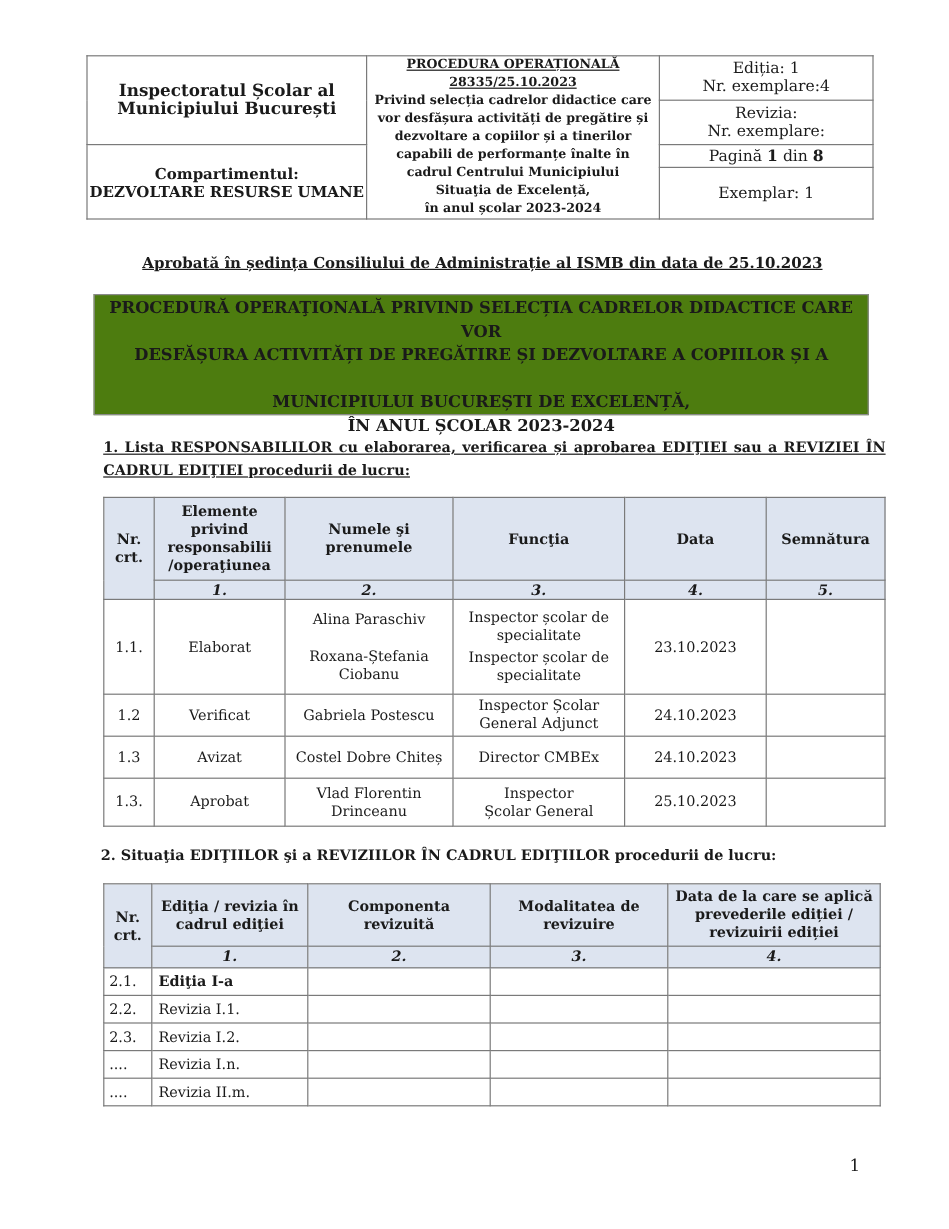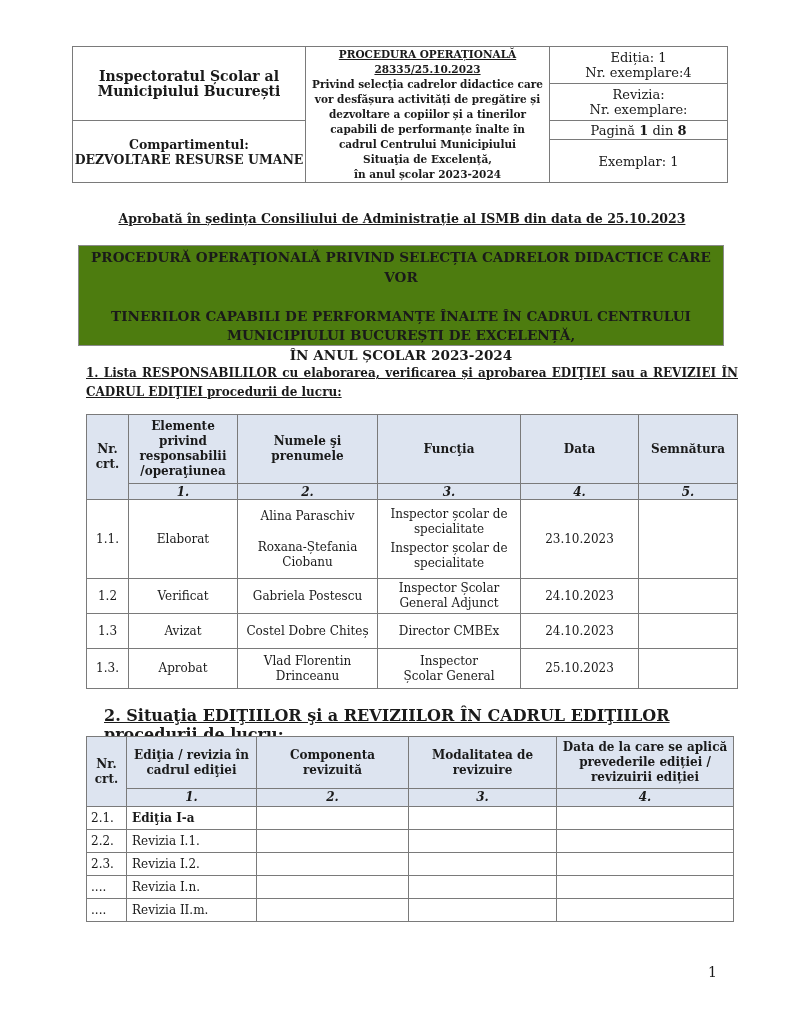--- a/index.html
+++ b/index.html
@@ -20,22 +20,22 @@
 
   .approved { left: 78px; top: 211px; width: 648px; text-align: center;
               font-weight: bold; font-size: 12.5px; text-decoration: underline; }
 
   .titlebox { left: 78px; top: 245px; width: 646px; height: 101px; box-sizing: border-box;
               border: 1px solid #8a8a8a; background: #4d7c0f; text-align: center;
               font-weight: bold; font-size: 13.6px; line-height: 19.6px; padding-top: 2px; }
 
   .sec1 { left: 86px; top: 364px; width: 652px; font-weight: bold; font-size: 12px;
           text-decoration: underline; line-height: 19px; text-align: justify; text-align-last: left; }
-  .sec2 { left: 104px; top: 706px; width: 652px; font-weight: bold; font-size: 16px;
-          text-decoration: underline; }
+  .sec2 { left: 84px; top: 706px; width: 652px; font-weight: bold; font-size: 12px;
+          }
 
   
   #t1 { left: 86px; top: 414px; width: 651px; font-size: 12px; }
   #t1 th { background: #dde4f0; font-weight: bold; line-height: 15px; }
   #t1 .num th { font-style: italic; height: 15px; line-height: 14px; }
   #t1 td { line-height: 15px; }
 
   
   #t2 { left: 86px; top: 736px; width: 647px; font-size: 12px; }
   #t2 th { background: #dde4f0; font-weight: bold; line-height: 15px; }
@@ -93,22 +93,22 @@
   <tr style="height:43px">
     <td class="meta">Exemplar: 1</td>
   </tr>
 </tbody>
   </table>
 
 <div class="abs approved">Aprobată în ședința Consiliului de Administrație al ISMB din data de 25.10.2023</div>
 
 <div class="abs titlebox">
   <span>PROCEDURĂ OPERAŢIONALĂ PRIVIND SELECȚIA CADRELOR DIDACTICE CARE VOR</span><br>
+  <span>DESFĂȘURA ACTIVITĂȚI DE PREGĂTIRE ȘI DEZVOLTARE A COPIILOR ȘI A</span><br>
   <br>
-  <span>TINERILOR CAPABILI DE PERFORMANȚE ÎNALTE ÎN CADRUL CENTRULUI</span><br>
   <span>MUNICIPIULUI BUCUREȘTI DE EXCELENȚĂ,</span><br>
   <span>ÎN ANUL ȘCOLAR 2023-2024</span>
 </div>
 
 <div class="abs sec1">1. Lista RESPONSABILILOR cu elaborarea, verificarea și aprobarea EDIŢIEI sau a REVIZIEI  ÎN CADRUL EDIŢIEI procedurii de lucru:</div>
 
 <table id="t1" class="abs">
   <colgroup>
       <col style="width:42px">
       <col style="width:109px">

